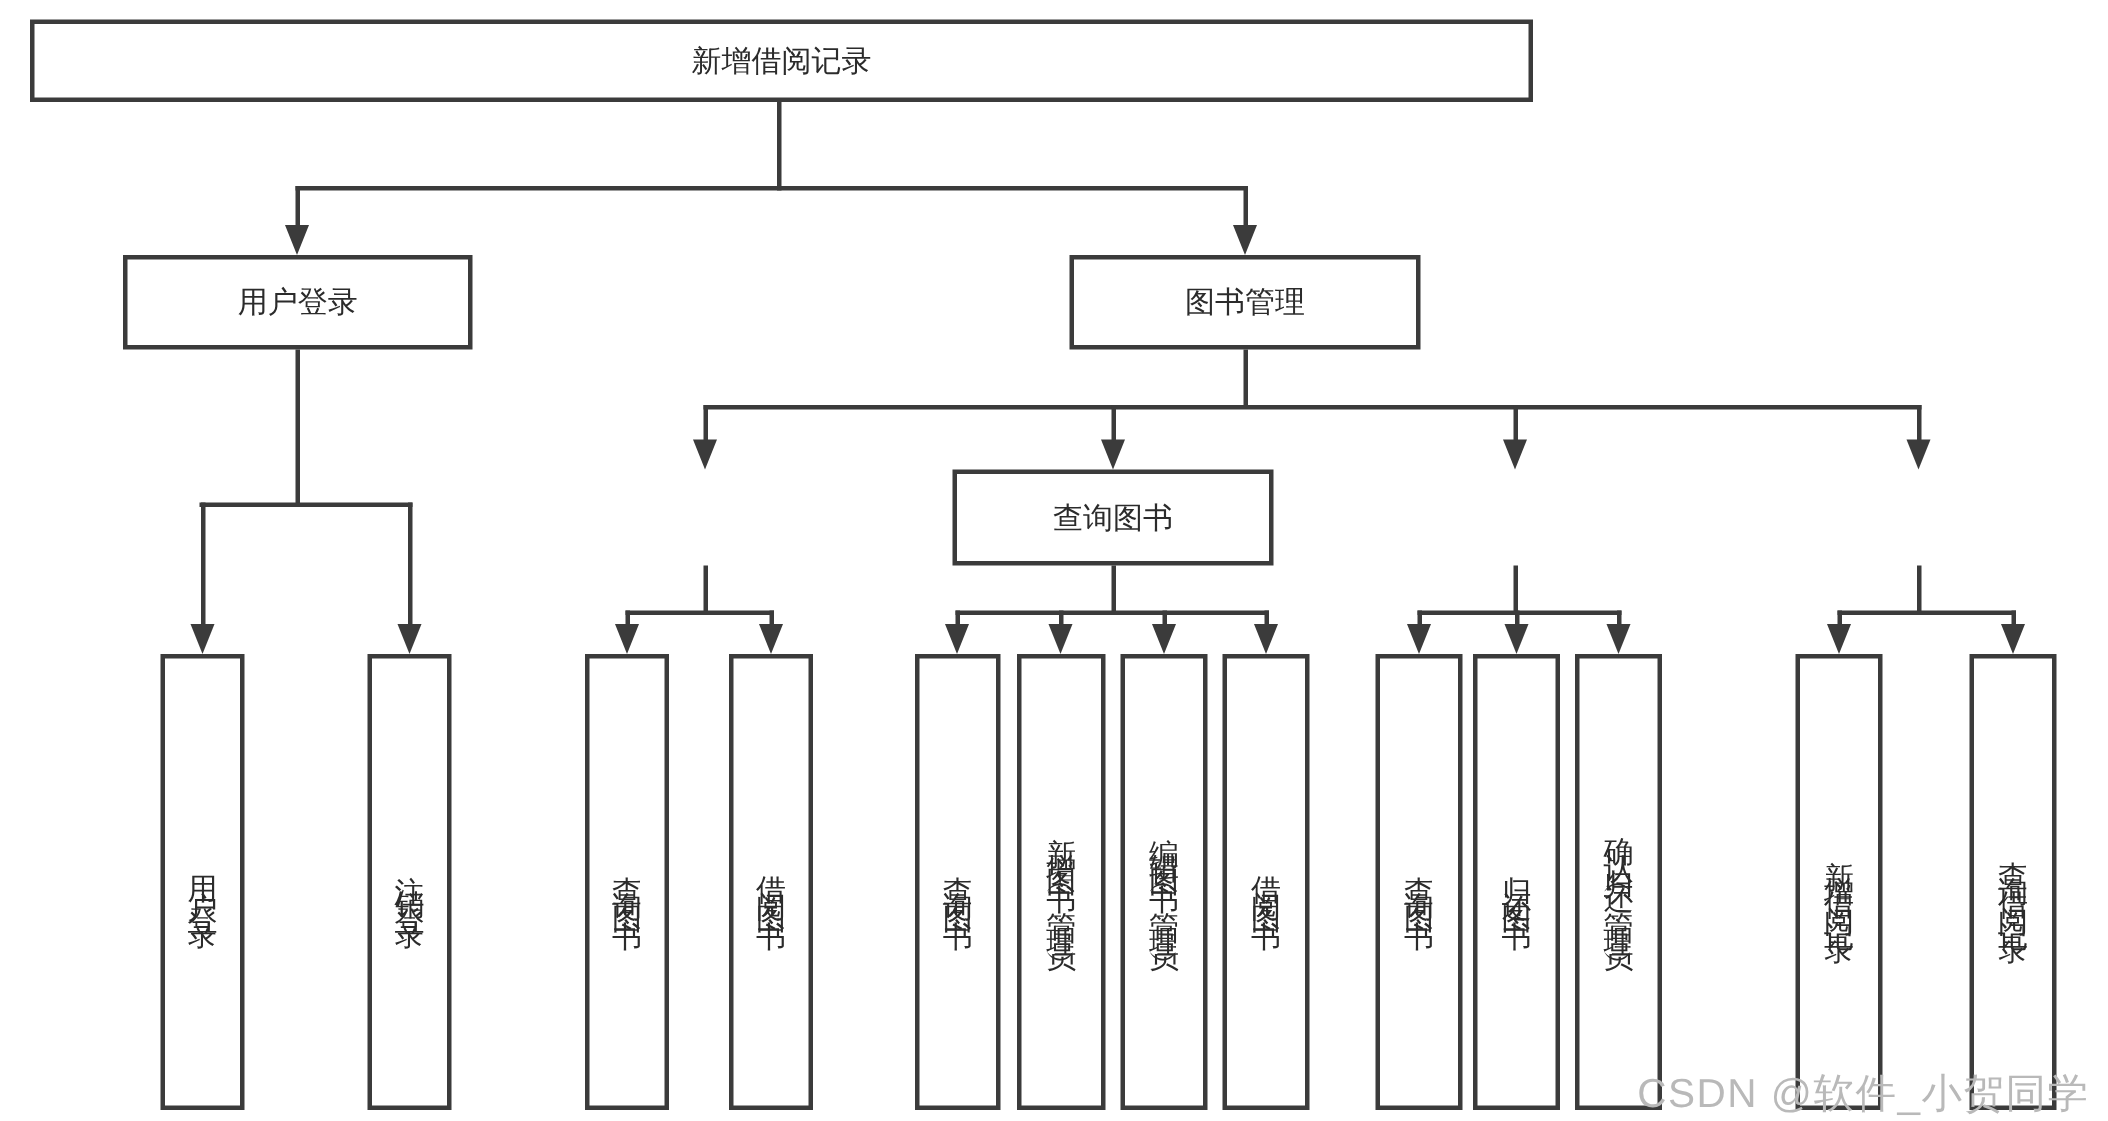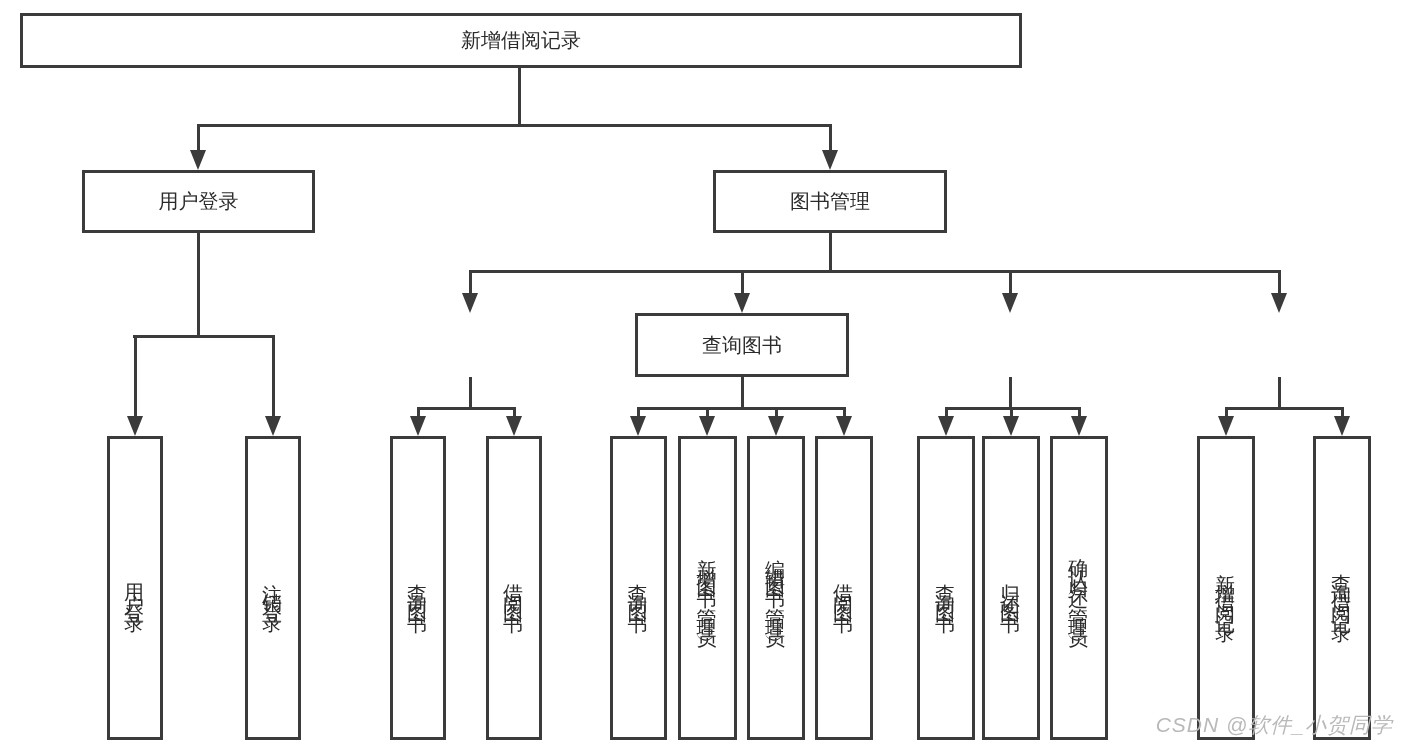--- a/index.html
+++ b/index.html
@@ -38,25 +38,24 @@
   .vline{position:absolute;width:3px;background:var(--line);}
   .arrow{
     position:absolute;width:0;height:0;
     border-left:8px solid transparent;
     border-right:8px solid transparent;
     border-top:20px solid var(--line);
   }
   .watermark{
     position:absolute;
     right:12px;top:711px;
-    font-size:21px;
+    font-size:27px;
     color:#b9b9b9;
     letter-spacing:1px;
     white-space:nowrap;
-    font-style:italic;
   }
 </style>
 </head>
 <body>
 
 <div class="canvas">
 
   <div class="node" style="left:20px;top:13px;width:1002px;height:55px;">新增借阅记录</div>
 
   <div class="node" style="left:82px;top:170px;width:233px;height:63px;">用户登录</div>

